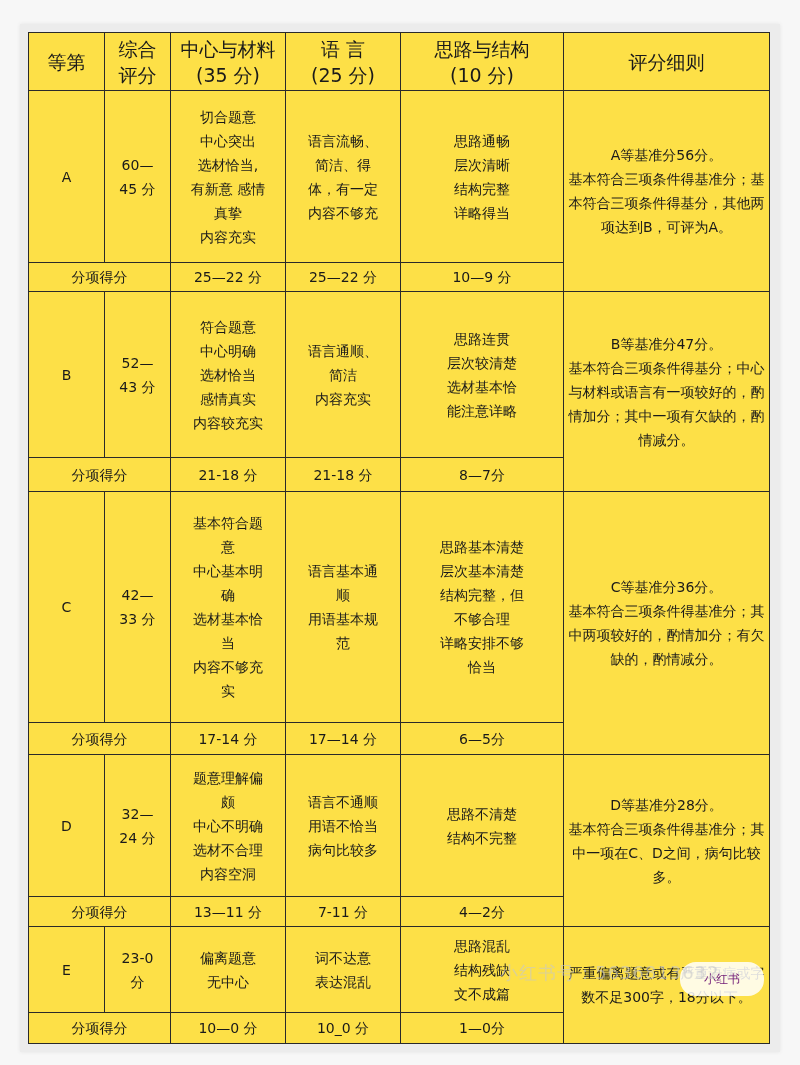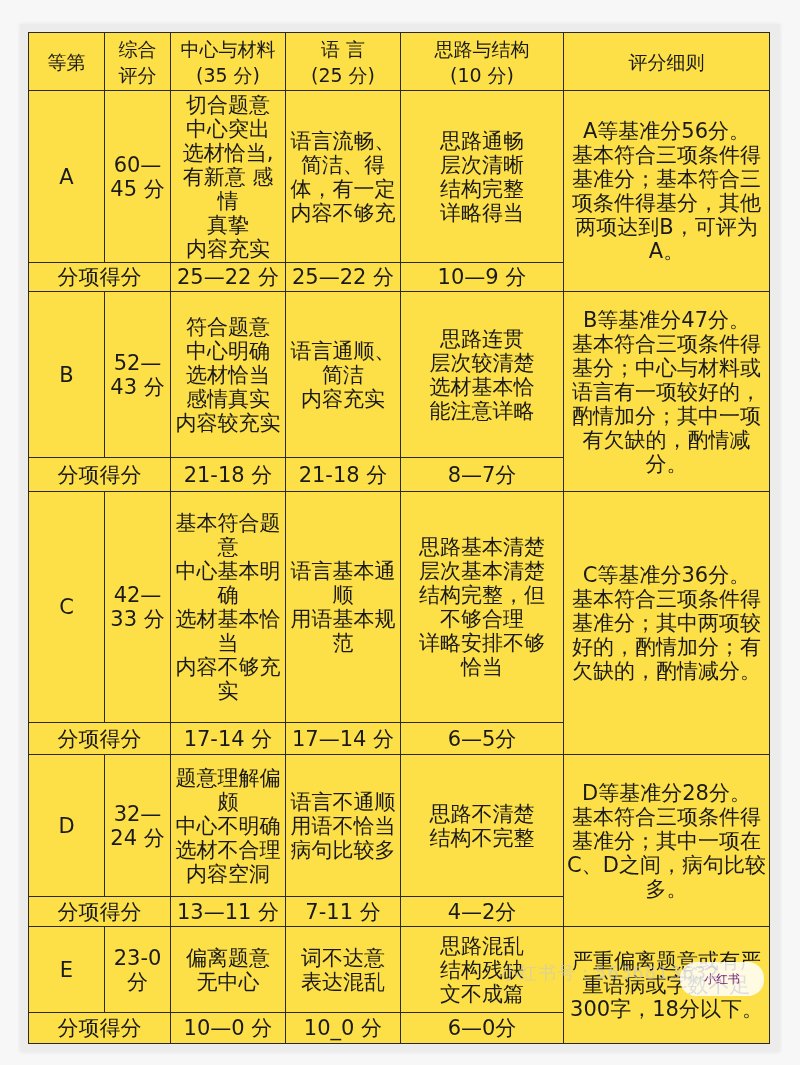--- a/index.html
+++ b/index.html
@@ -23,21 +23,21 @@
     left: 28px; top: 32px;
     width: 741px;
     border-collapse: collapse;
     table-layout: fixed;
     background: #fde047;
   }
   table.rubric td, table.rubric th {
     border: 1.6px solid #2a2a2a;
     text-align: center;
     vertical-align: middle;
-    font-size: 21px;
+    font-size: 14px;
     line-height: 24px;
     font-weight: normal;
     padding: 0 2px;
     white-space: pre-line;
   }
   col.c1 { width: 76px; }
   col.c2 { width: 66px; }
   col.c3 { width: 115px; }
   col.c4 { width: 115px; }
   col.c5 { width: 163px; }
@@ -214,19 +214,19 @@
 表达混乱</td>
     <td>思路混乱
 结构残缺
 文不成篇</td>
     <td class="detail" rowspan="2">严重偏离题意或有严重语病或字数不足300字，18分以下。</td>
   </tr>
   <tr class="sub" style="height:31px">
     <td colspan="2">分项得分</td>
     <td>10—0 分</td>
     <td>10_0 分</td>
-    <td>6—0分</td>
+    <td>1—0分</td>
   </tr>
 </tbody>
   </table>
 
 <div class="wm-bubble">小红书</div>
 <div class="watermark">小红书号：5636813632</div>
 
 </body></html>

